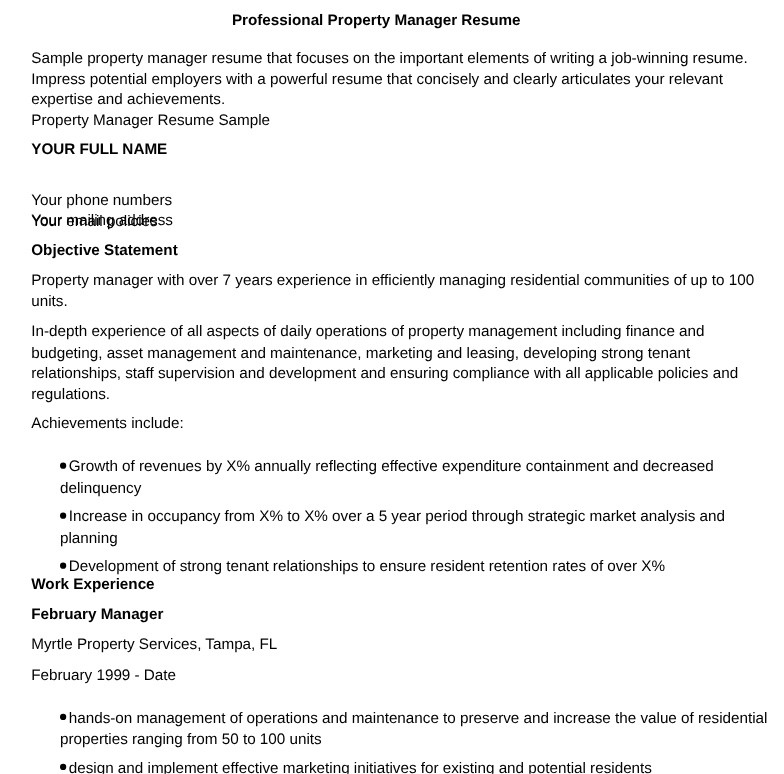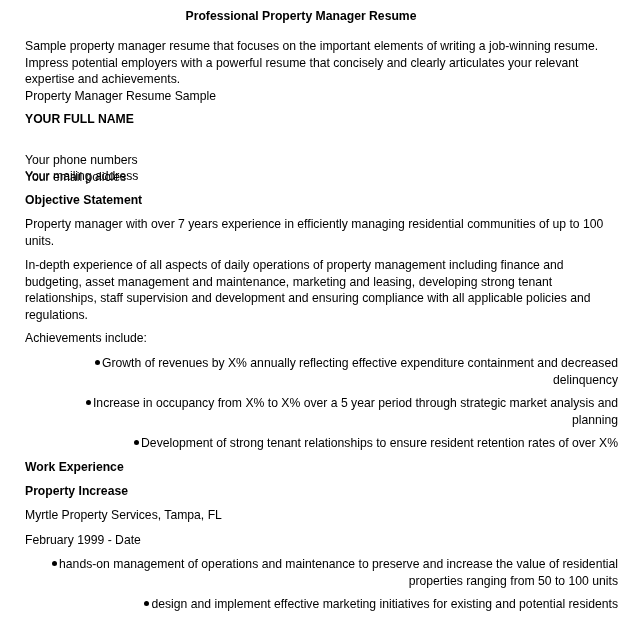--- a/index.html
+++ b/index.html
@@ -6,21 +6,21 @@
   body {
     width: 627px; height: 619px; overflow: hidden;
     font-family: "Liberation Sans", sans-serif;
     font-size: 12.2px; color: #000000;
     position: relative;
   }
   .page { position: absolute; left: 25px; top: 0; width: 585px; }
   .title { text-align: center; font-weight: bold; position: absolute; top: 8px; left: 0; width: 602px; margin-left: -25px; line-height: 16px; }
   .blk { position: absolute; left: 0; width: 585px; line-height: 16.5px; margin: 0; }
   .bold { font-weight: bold; }
-  .bullet { position: absolute; left: 13px; width: 580px; line-height: 16.5px; margin: 0; text-align: right; }
+  .bullet { position: absolute; left: 13px; width: 580px; line-height: 16.5px; margin: 10px; }
   .dot { display: inline-block; width: 5px; height: 5px; border-radius: 50%; background: #000; margin-right: 2px; vertical-align: 2px; }
 </style>
 </head>
 <body>
 
 <div class="page">
   <div class="title">Professional Property Manager Resume</div>
 
   <p class="blk" style="top:38px;">Sample property manager resume that focuses on the important elements of writing a job-winning resume. Impress potential employers with a powerful resume that concisely and clearly articulates your relevant expertise and achievements.</p>
 
@@ -39,21 +39,21 @@
   <p class="blk" style="top:257px;">In-depth experience of all aspects of daily operations of property management including finance and budgeting, asset management and maintenance, marketing and leasing, developing strong tenant relationships, staff supervision and development and ensuring compliance with all applicable policies and regulations.</p>
 
   <p class="blk" style="top:330px;">Achievements include:</p>
 
   <p class="bullet" style="left:13px; top:355px;"><span class="dot"></span><span>Growth of revenues by X% annually reflecting effective expenditure containment and decreased delinquency</span></p>
   <p class="bullet" style="left:13px; top:395px;"><span class="dot"></span><span>Increase in occupancy from X% to X% over a 5 year period through strategic market analysis and planning</span></p>
   <p class="bullet" style="left:13px; top:435px;"><span class="dot"></span><span>Development of strong tenant relationships to ensure resident retention rates of over X%</span></p>
 
   <p class="blk bold" style="top:459px;">Work Experience</p>
 
-  <p class="blk bold" style="top:483px;">Property Increase</p>
+  <p class="blk bold" style="top:483px;">February Manager</p>
 
   <p class="blk" style="top:507px;">Myrtle Property Services, Tampa, FL</p>
 
   <p class="blk" style="top:532px;">February 1999 - Date</p>
 
   <p class="bullet" style="left:13px; top:556px;"><span class="dot"></span><span>hands-on management of operations and maintenance to preserve and increase the value of residential properties ranging from 50 to 100 units</span></p>
   <p class="bullet" style="left:13px; top:596px;"><span class="dot"></span><span>design and implement effective marketing initiatives for existing and potential residents</span></p>
 </div>
 
 </body></html>

